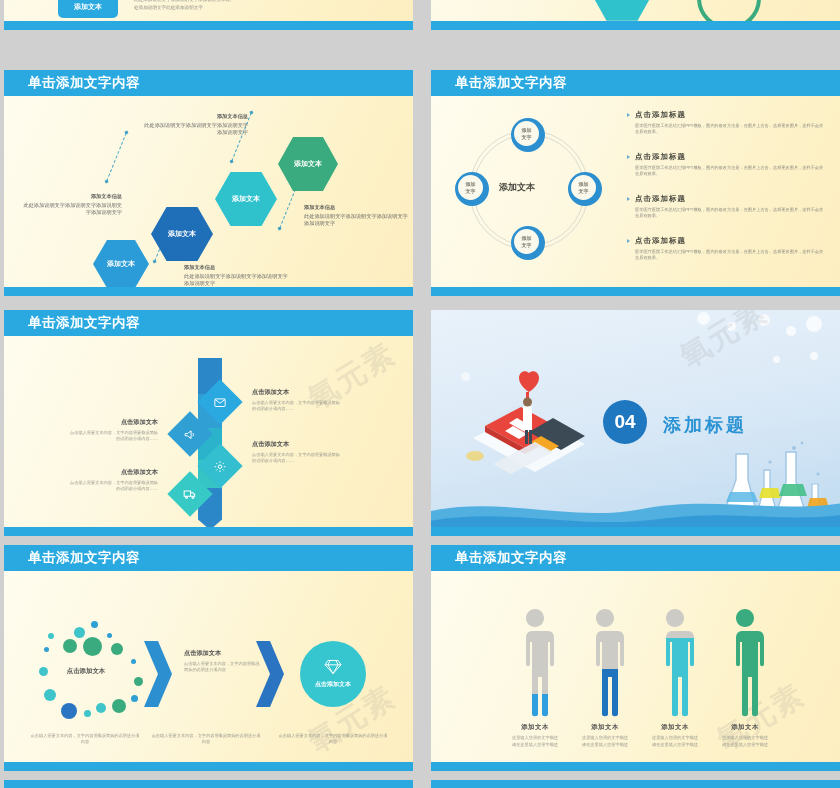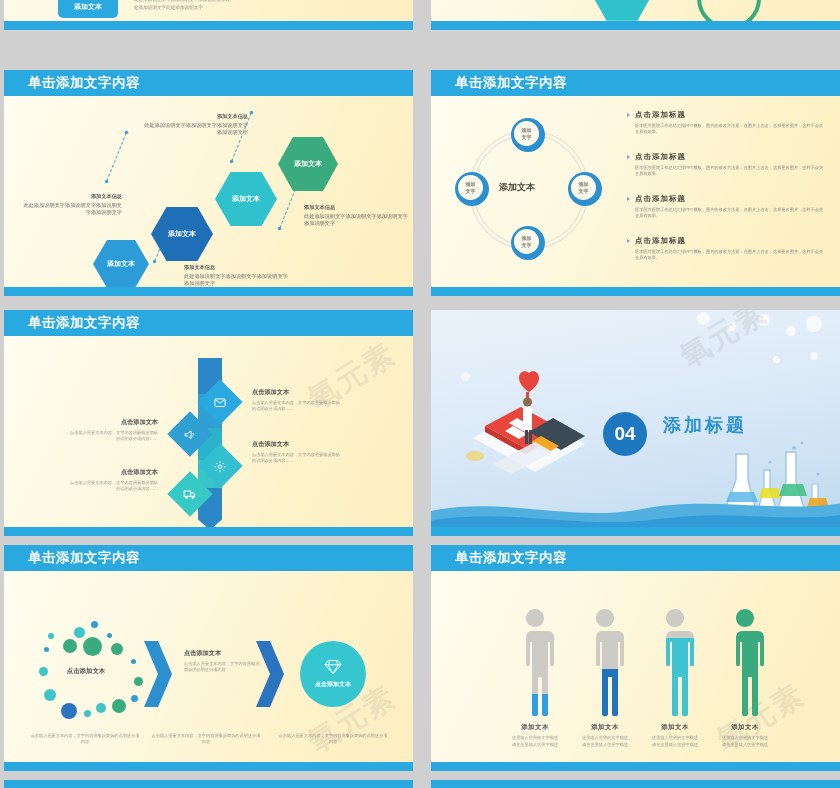--- a/index.html
+++ b/index.html
@@ -369,21 +369,21 @@
           <circle cx="56" cy="22" r="1.6" fill="#9fc5e3"></circle>
             <circle cx="104" cy="34" r="1.5" fill="#9fc5e3"></circle>
         </svg>
       </div>
 
       <svg class="wave" viewBox="0 0 409 48" preserveAspectRatio="none" style="height:46px;">
         <path d="M0 22 C70 6 140 34 210 20 C280 6 340 24 409 14 L409 48 L0 48 Z" fill="#52b0e0"></path>
         <path d="M0 32 C80 18 150 42 230 30 C300 20 350 34 409 26 L409 48 L0 48 Z" fill="#2e96d6" opacity=".85"></path>
       </svg>
 
-      <div class="badge" style="left:172px;top:102px;">
+      <div class="badge" style="left:172px;top:90px;">
         <span>04</span>
       </div>
       <div class="cover-title" style="left:232px;top:103px;">添加标题</div>
     </div>
     <div class="ftr"></div>
   </div>
 
   <div class="slide col-l" style="top:545px;">
     <div class="body-bg"></div>
     <div class="hdr">

